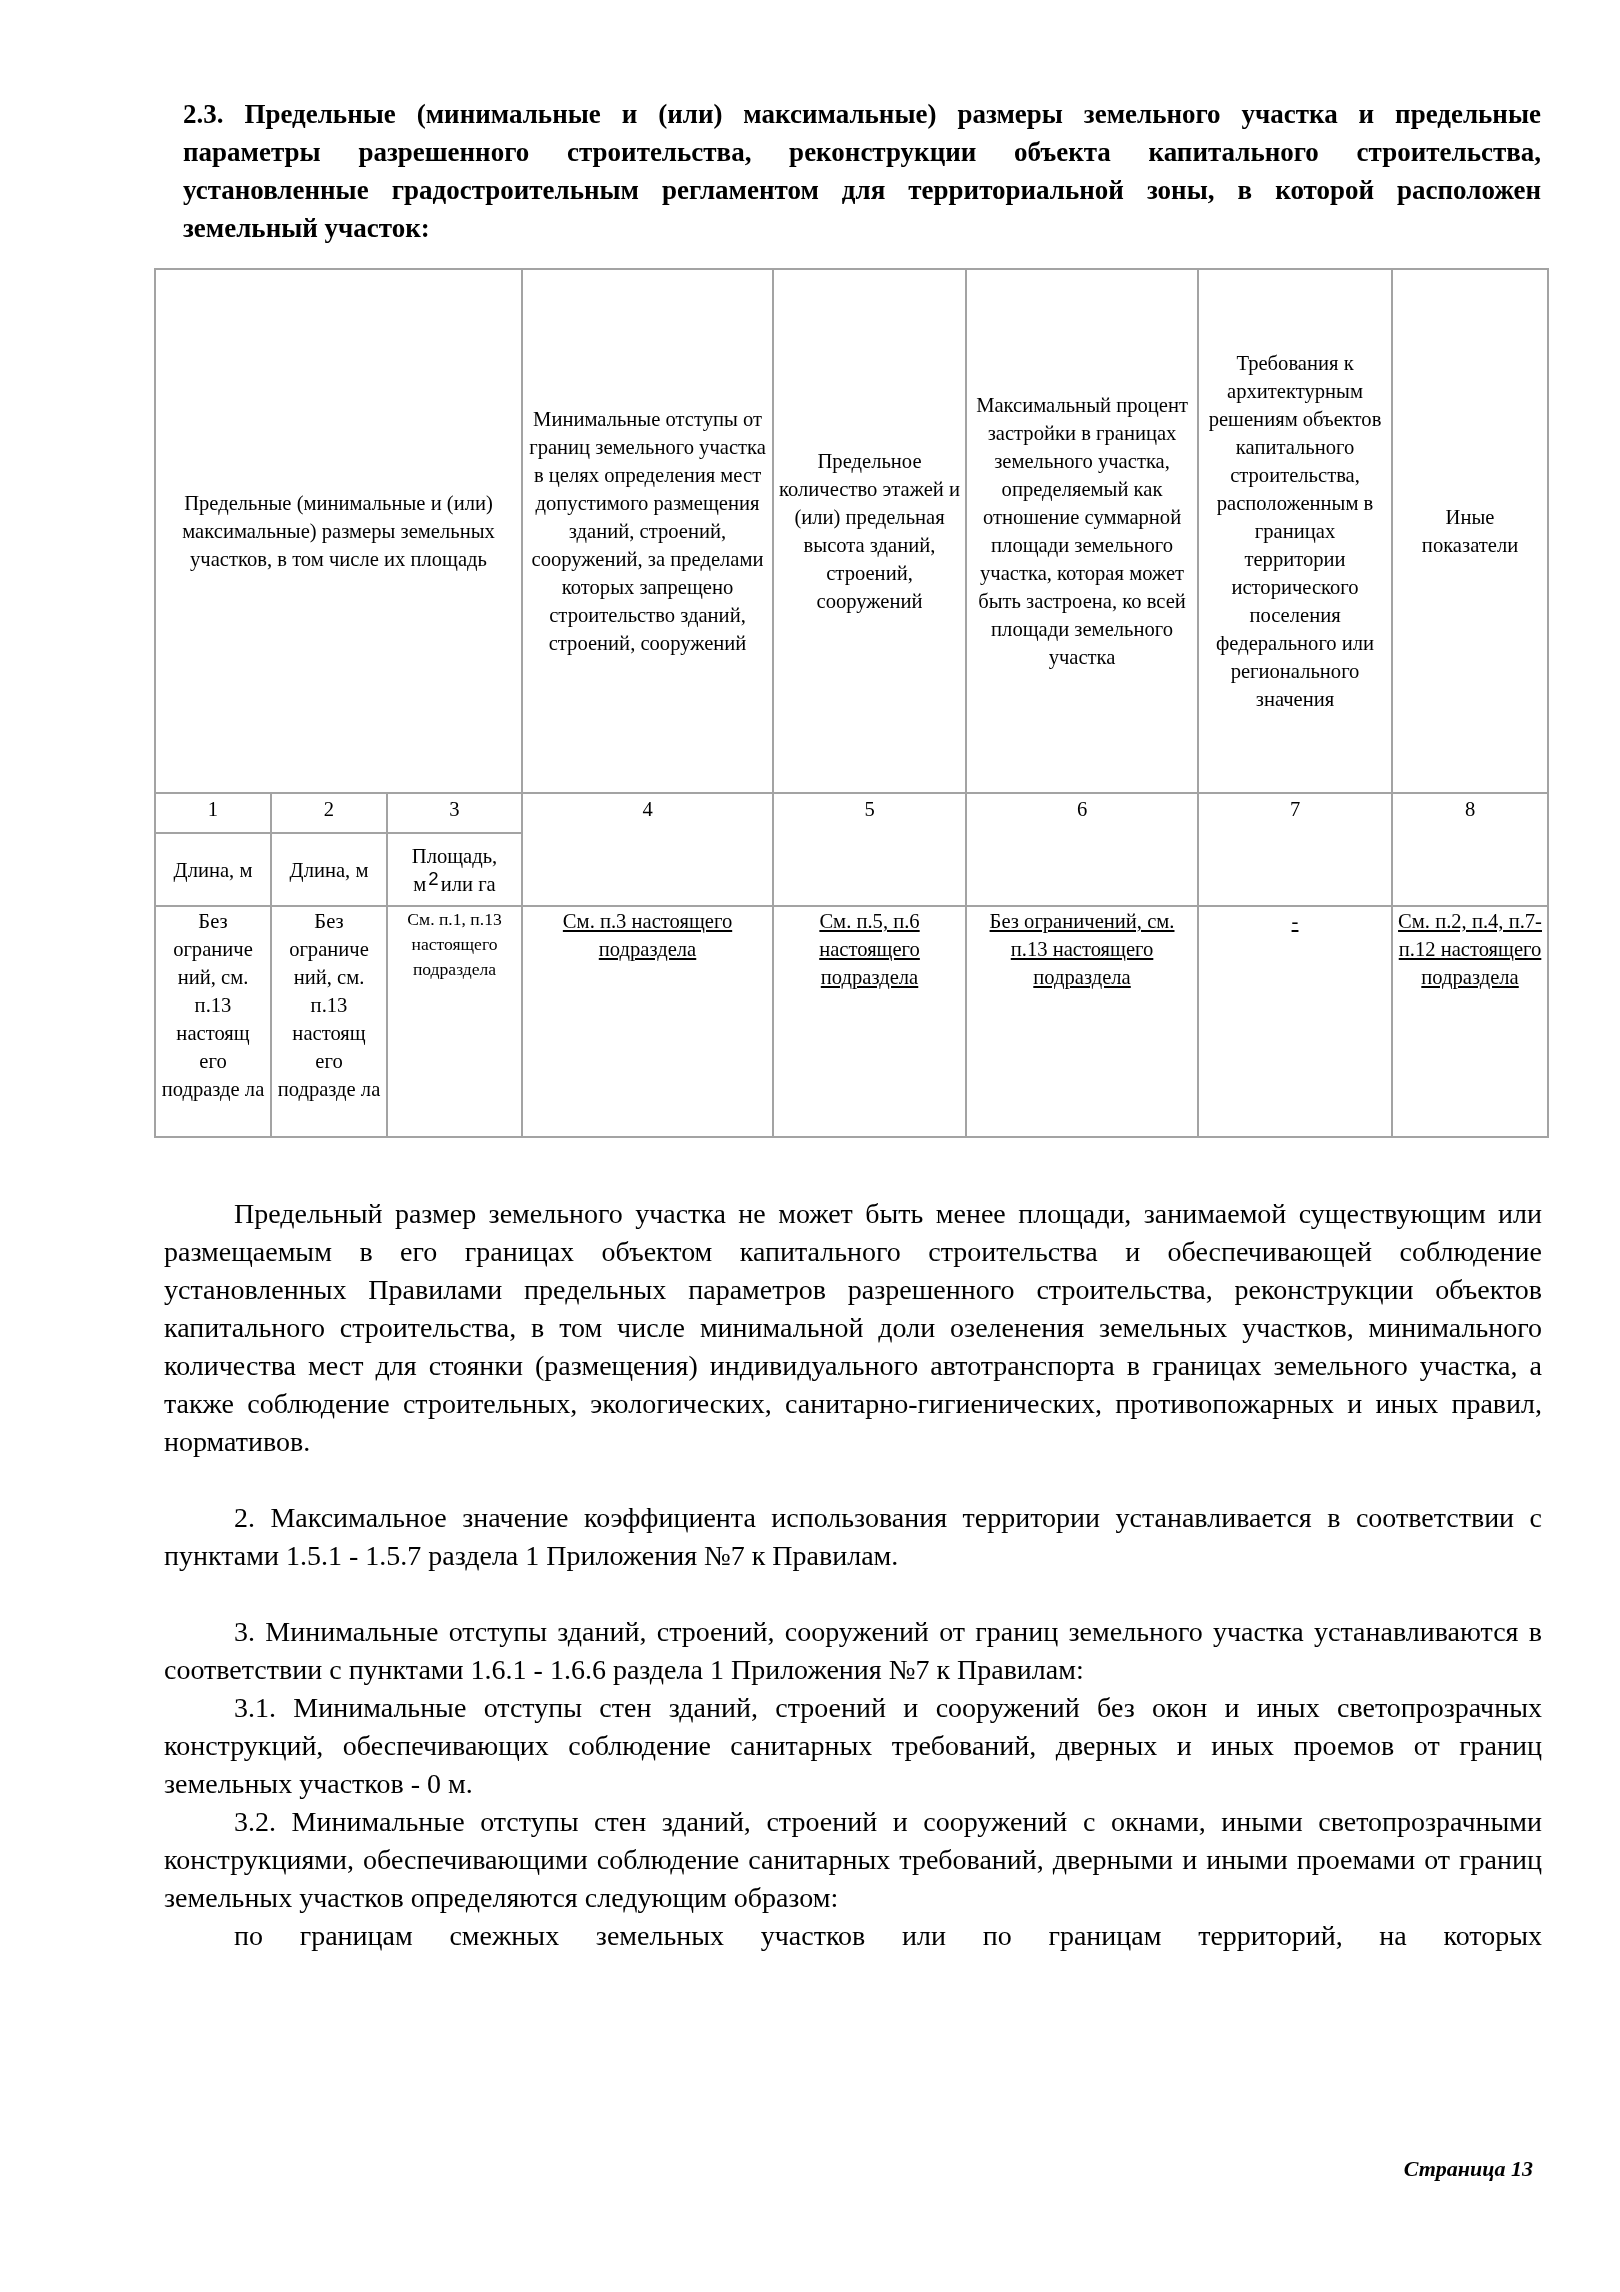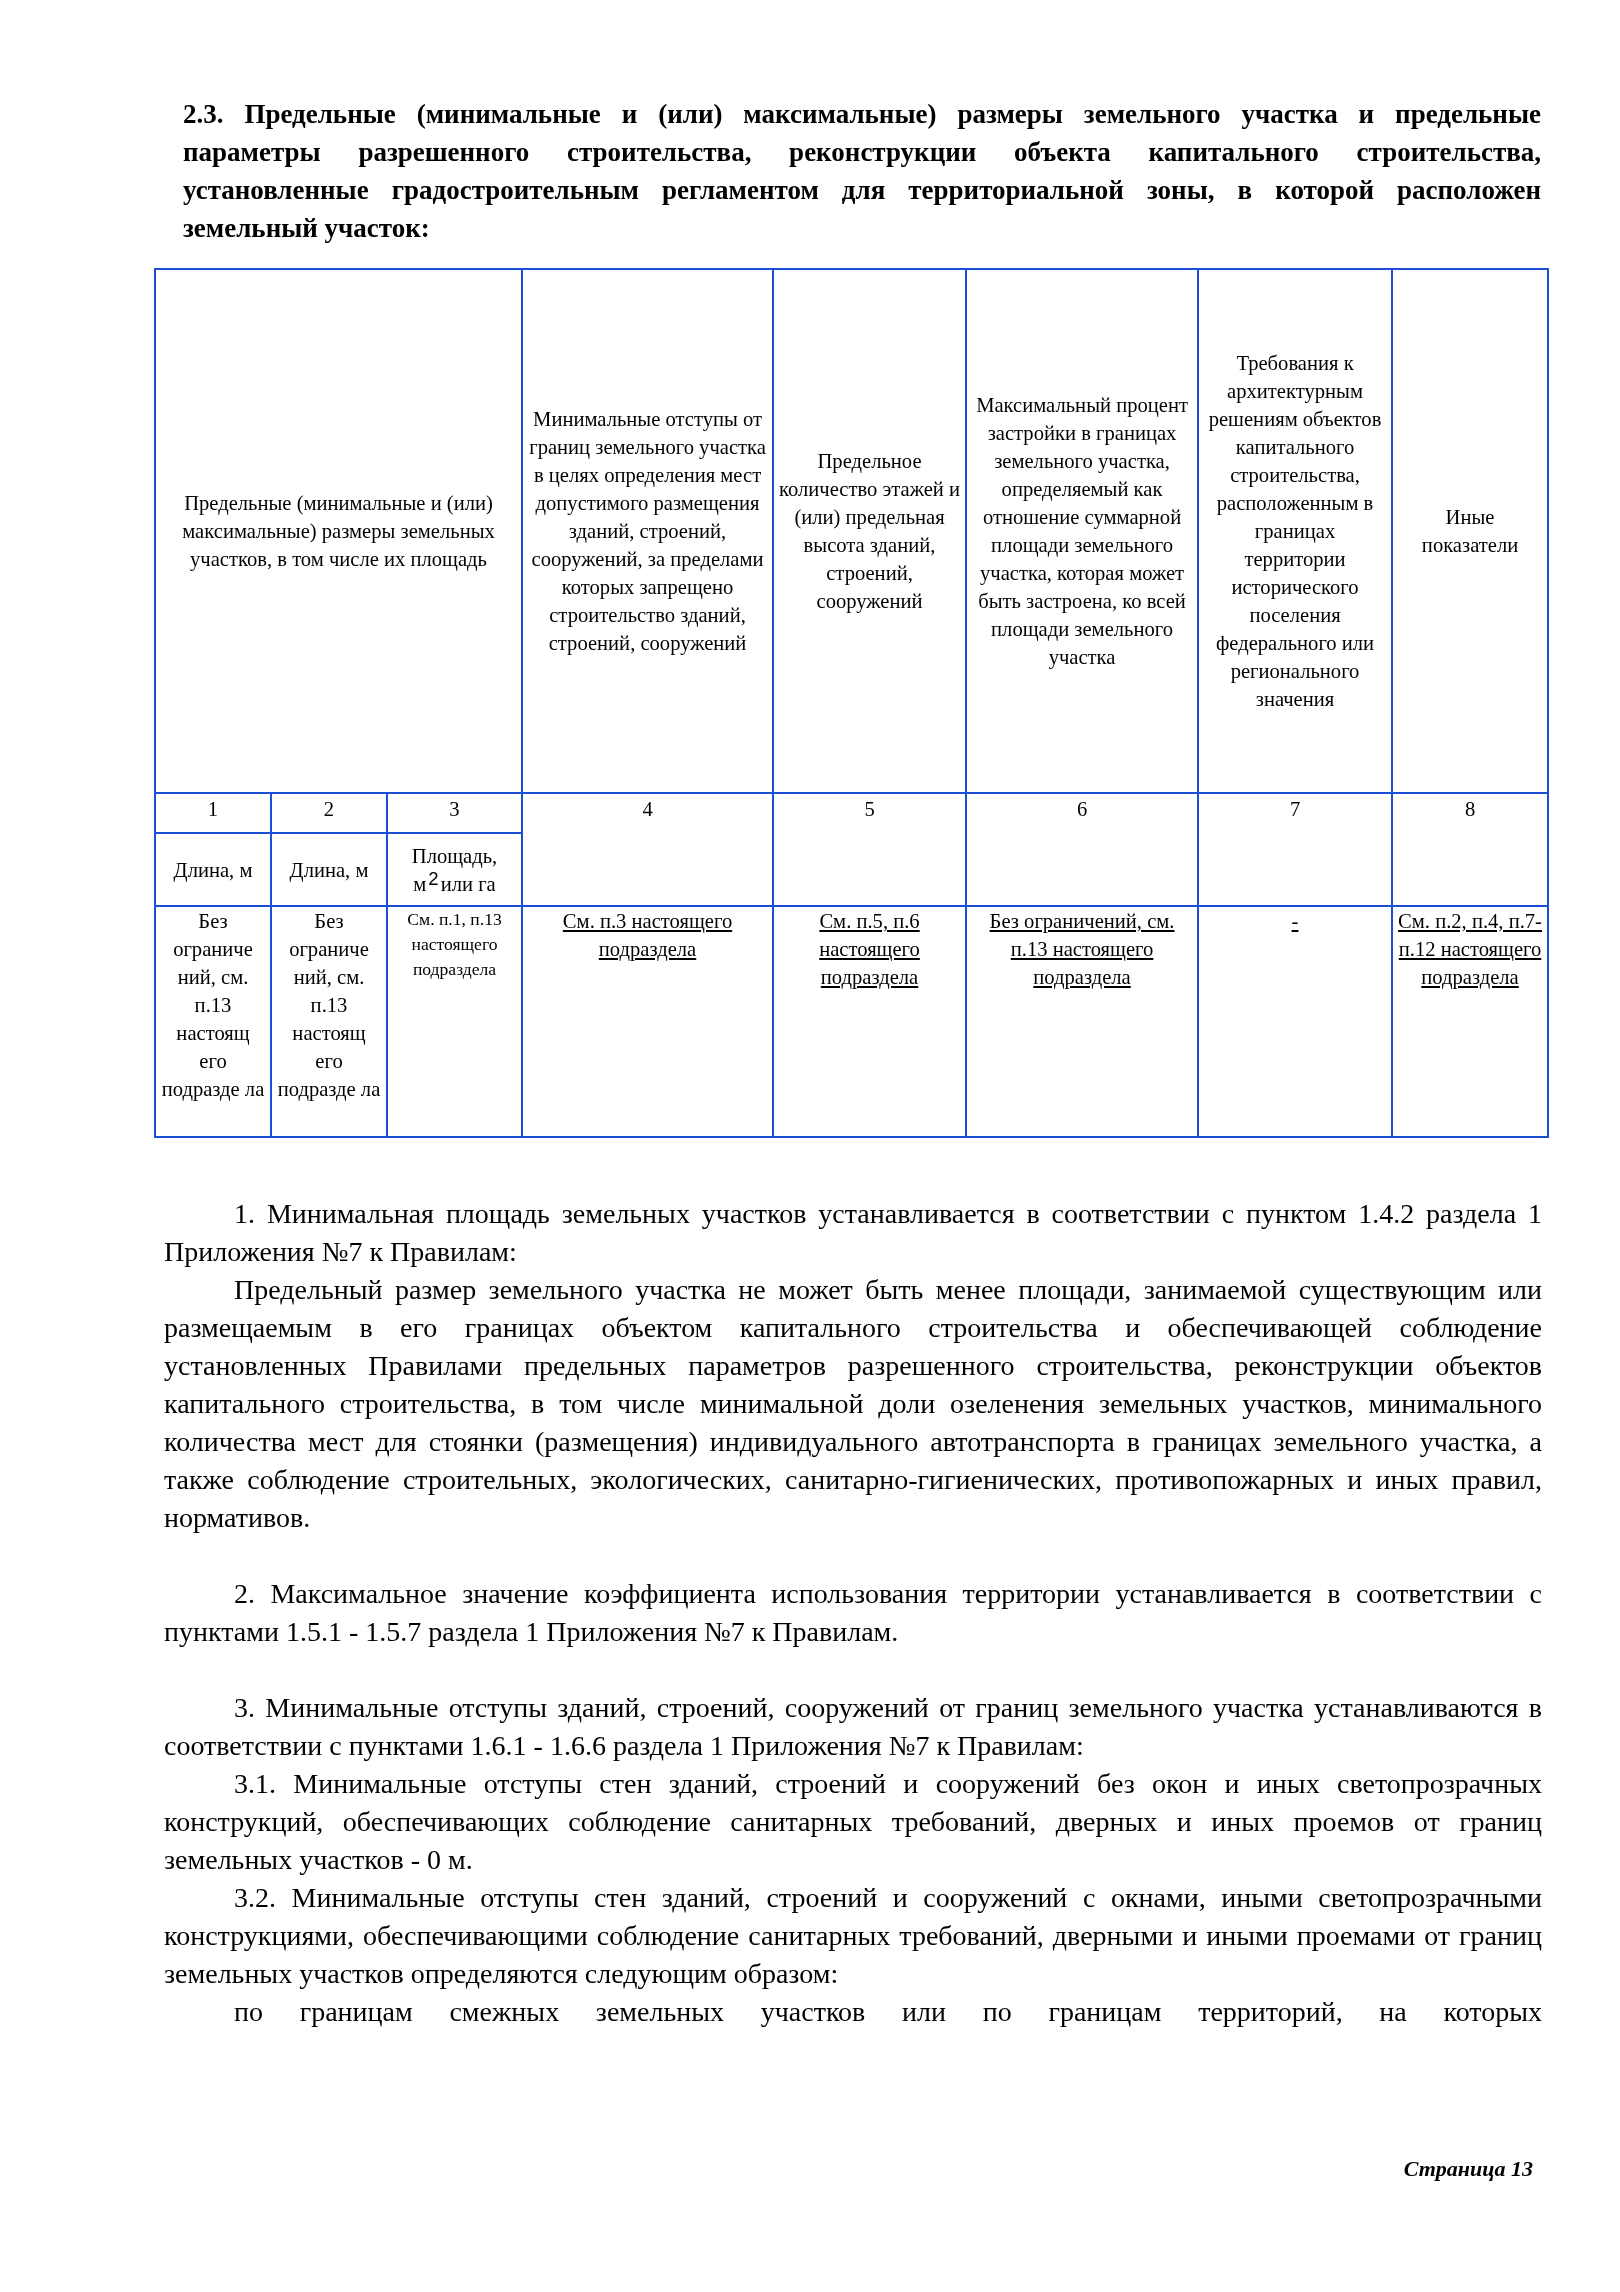--- a/index.html
+++ b/index.html
@@ -10,21 +10,21 @@
     font-weight: bold; font-size: 27px; line-height: 38px;
     text-align: justify; text-align-last: left;
   }
 
   table.grid {
     position: absolute; left: 154px; top: 268px; width: 1393px;
     border-collapse: collapse; table-layout: fixed;
     font-size: 20.6px; line-height: 28px;
   }
   table.grid td {
-    border: 2px solid #1d4ed8; padding: 0 5px; vertical-align: top;
+    border: 2px solid #a3a3a3; padding: 0 5px; vertical-align: top;
   }
   table.grid tr.hdr td { height: 522px; vertical-align: middle; text-align: center; }
   table.grid tr.nums td { height: 37px; text-align: center; vertical-align: top; padding-top: 1px; }
   table.grid tr.units td { height: 71px; text-align: center; vertical-align: middle; }
   table.grid tr.vals td { height: 229px; }
   td.c { text-align: center; }
   td.l { text-align: center; text-decoration: underline; }
   td.small { font-size: 17.6px; line-height: 25px; border-radius: 15px; }
   sup.sq { font-family: "Liberation Sans", "DejaVu Sans", sans-serif; font-size: 18.6px; vertical-align: 5.9px; line-height: 0; padding: 0 2px; }
 
@@ -88,21 +88,20 @@
     <td class="l">См. п.3 настоящего подраздела</td>
     <td class="l">См. п.5, п.6 настоящего подраздела</td>
     <td class="l">Без ограничений, см. п.13 настоящего подраздела</td>
     <td class="l">-</td>
     <td class="l">См. п.2, п.4, п.7-п.12 настоящего подраздела</td>
   </tr>
 </tbody>
   </table>
 
 <div class="body-text">
-  <p class="last-line-left">1. Минимальная площадь земельных участков устанавливается в соответствии с пунктом 1.4.2 раздела 1 Приложения №7 к Правилам:</p>
   <p class="last-line-left">Предельный размер земельного участка не может быть менее площади, занимаемой существующим или размещаемым в его границах объектом капитального строительства и обеспечивающей соблюдение установленных Правилами предельных параметров разрешенного строительства, реконструкции объектов капитального строительства, в том числе минимальной доли озеленения земельных участков, минимального количества мест для стоянки (размещения) индивидуального автотранспорта в границах земельного участка, а также соблюдение строительных, экологических, санитарно-гигиенических, противопожарных и иных правил, нормативов.</p>
   <div class="gap"></div>
   <p class="last-line-left">2. Максимальное значение коэффициента использования территории устанавливается в соответствии с пунктами 1.5.1 - 1.5.7 раздела 1 Приложения №7 к Правилам.</p>
   <div class="gap"></div>
   <p class="last-line-left">3. Минимальные отступы зданий, строений, сооружений от границ земельного участка устанавливаются в соответствии с пунктами 1.6.1 - 1.6.6 раздела 1 Приложения №7 к Правилам:</p>
   <p class="last-line-left">3.1. Минимальные отступы стен зданий, строений и сооружений без окон и иных светопрозрачных конструкций, обеспечивающих соблюдение санитарных требований, дверных и иных проемов от границ земельных участков - 0 м.</p>
   <p class="last-line-left">3.2. Минимальные отступы стен зданий, строений и сооружений с окнами, иными светопрозрачными конструкциями, обеспечивающими соблюдение санитарных требований, дверными и иными проемами от границ земельных участков определяются следующим образом:</p>
   <p style="text-align-last: justify;">по границам смежных земельных участков или по границам территорий, на которых</p>
 </div>
 

